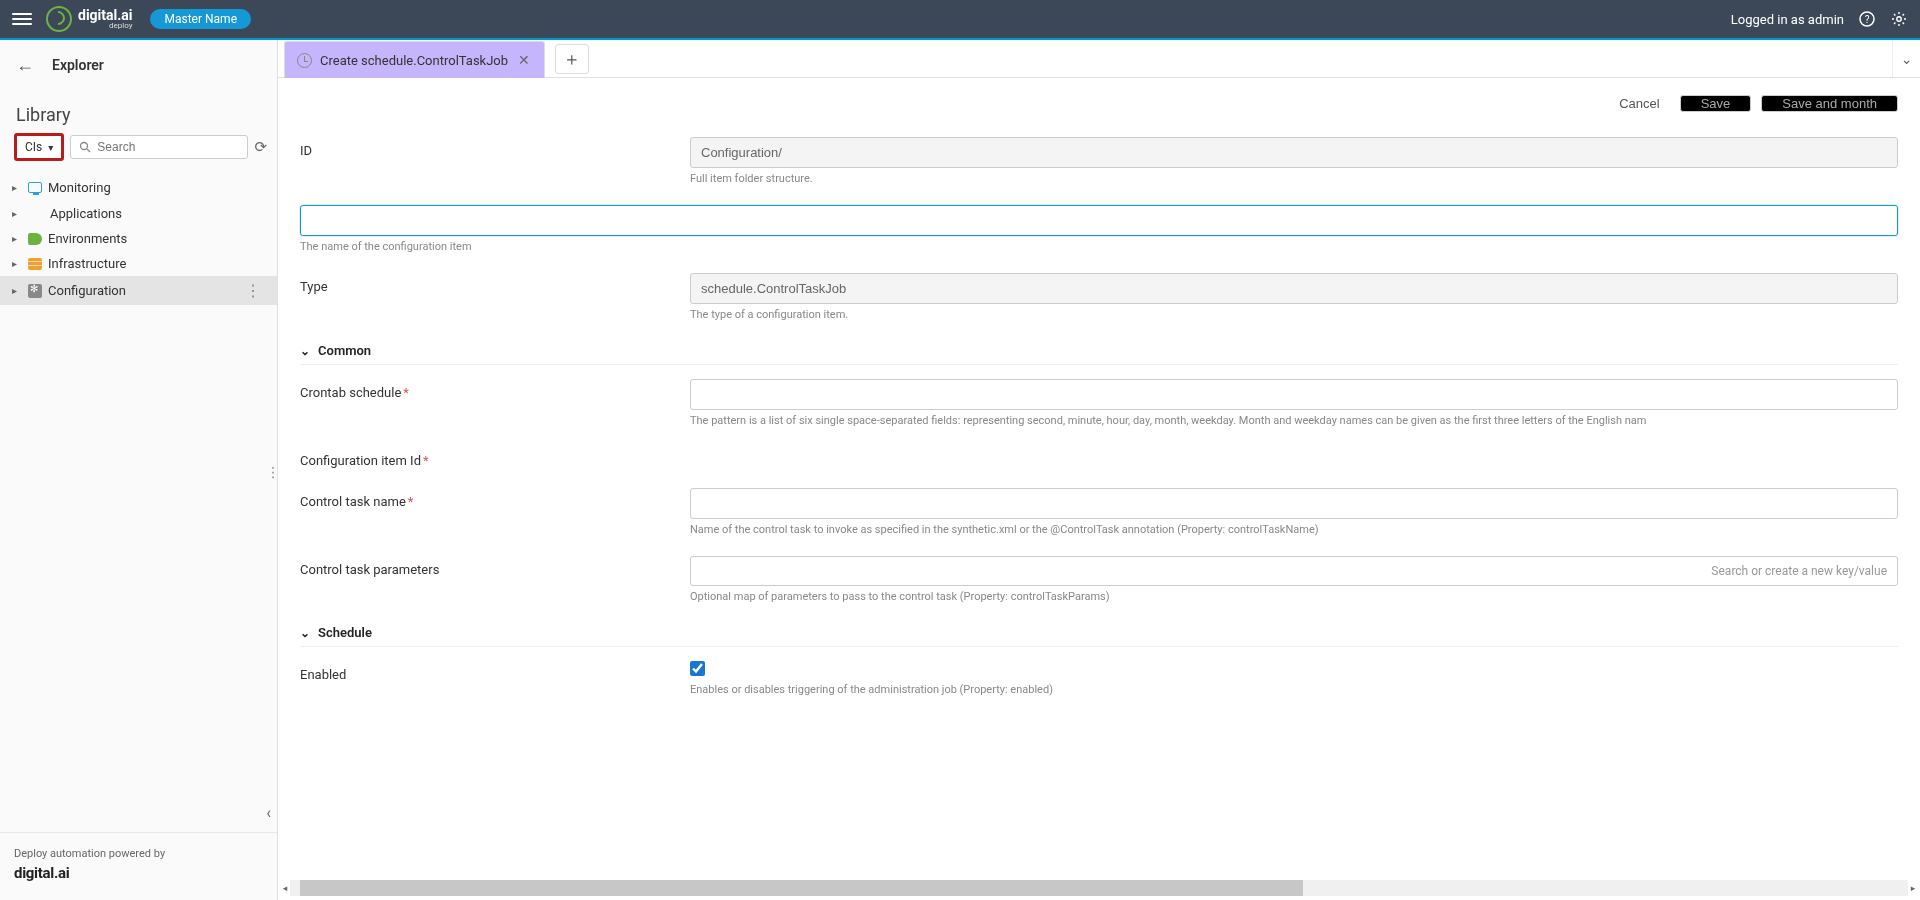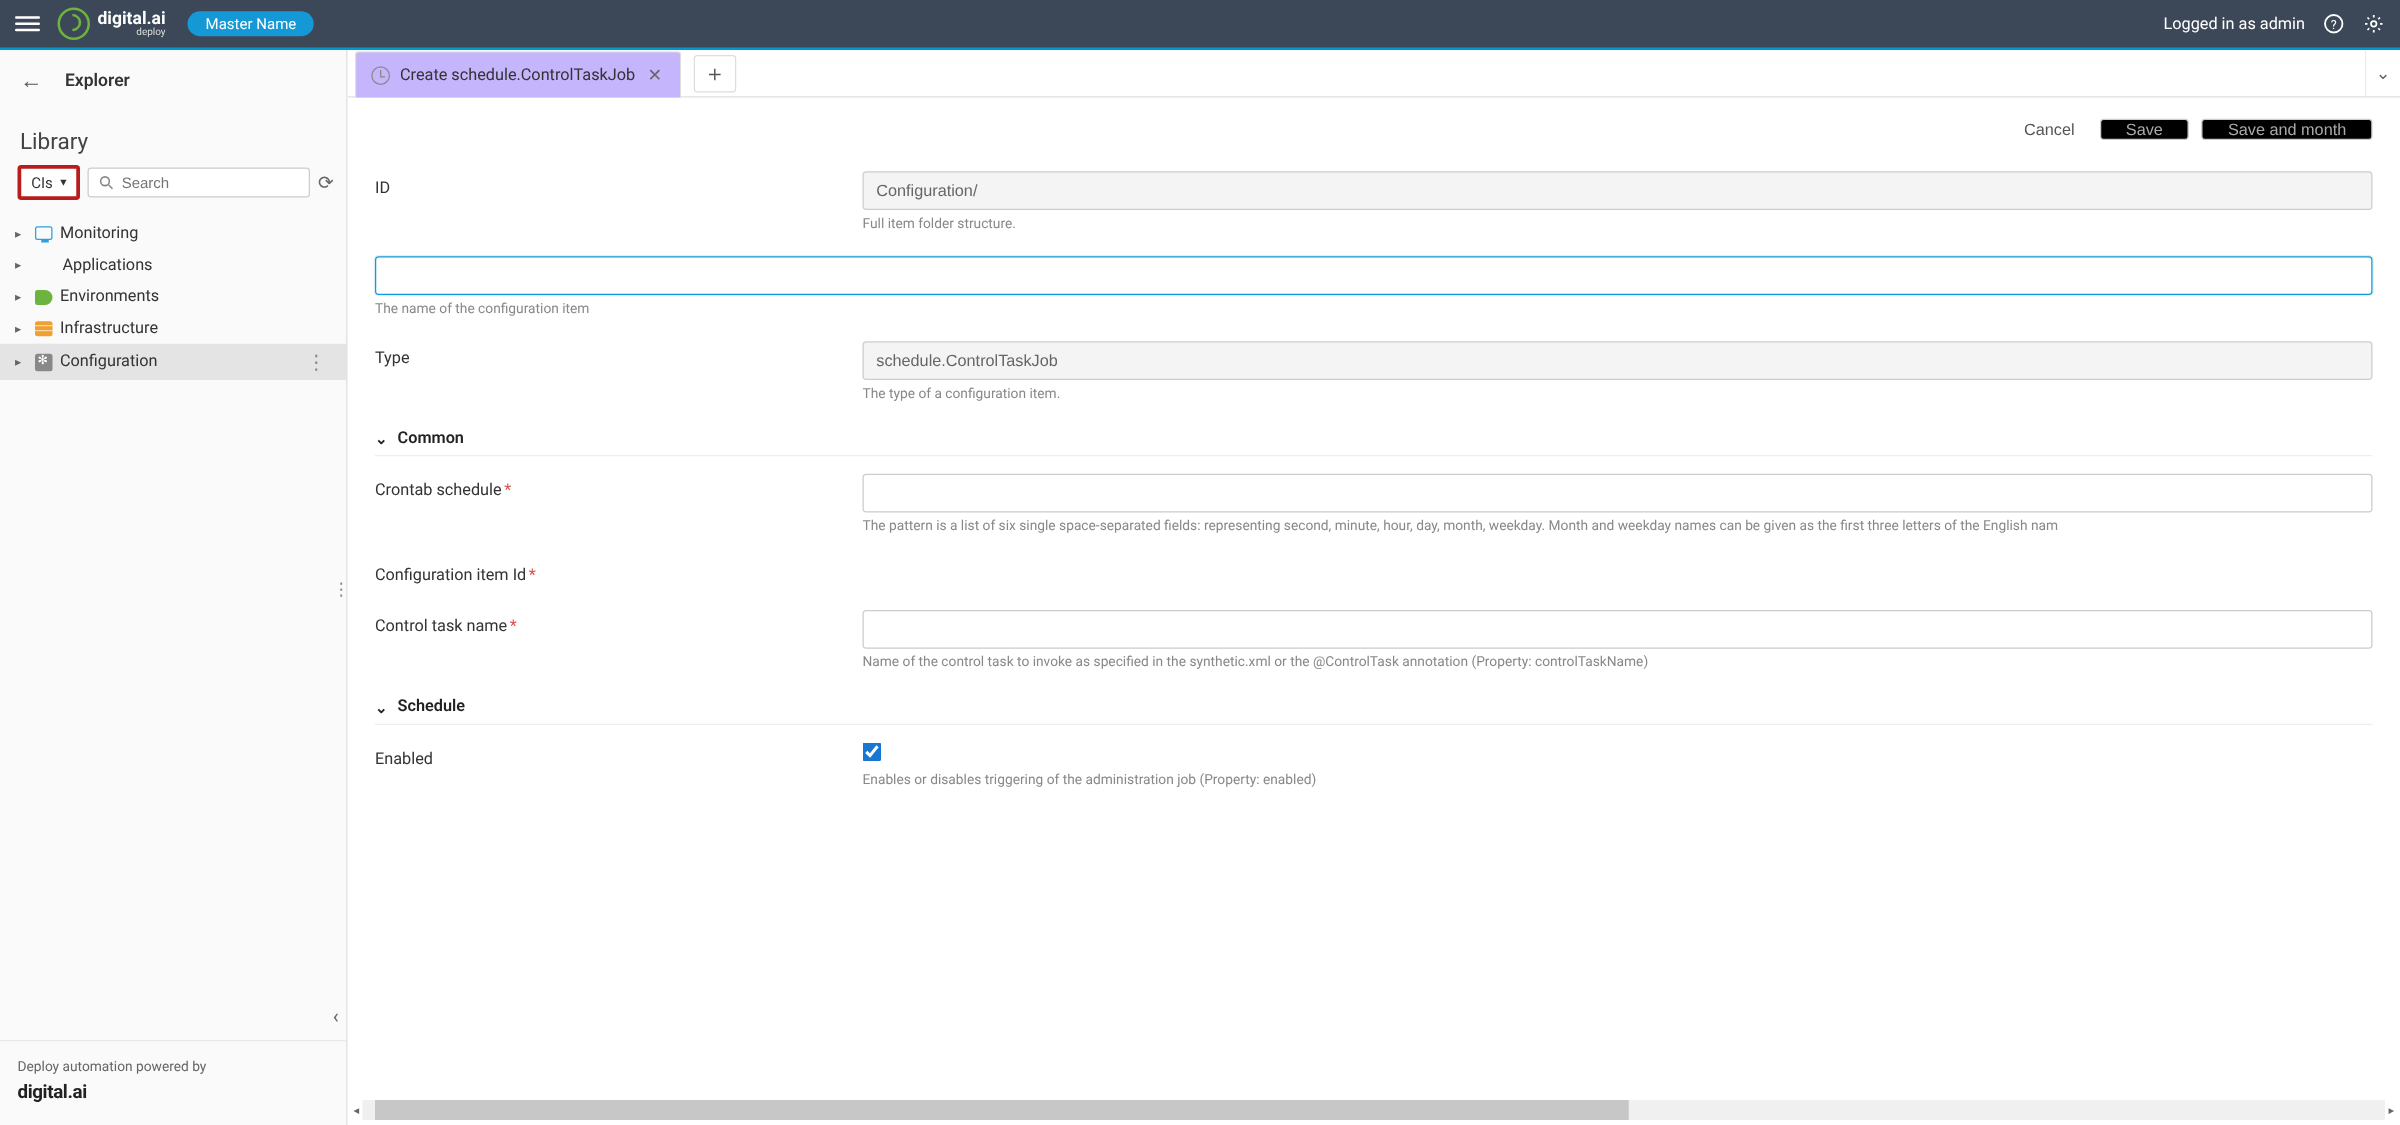--- a/index.html
+++ b/index.html
@@ -262,20 +262,29 @@
         </div>
 
         <div class="form-row">
           <div class="form-label"><span>Control task name</span><span class="req">*</span></div>
           <div class="form-field">
             <input type="text" value="" style="">
             <div class="help">Name of the control task to invoke as specified in the synthetic.xml or the @ControlTask annotation (Property: controlTaskName)</div>
           </div>
         </div>
 
+        <div class="form-row">
+          <div class="form-label">Control task parameters</div>
+          <div class="form-field">
+            <div class="kv-input">
+              <span>Search or create a new key/value</span>
+            </div>
+            <div class="help">Optional map of parameters to pass to the control task (Property: controlTaskParams)</div>
+          </div>
+        </div>
 
         <div class="section-head">
           <span class="chev">⌄</span>
           <span>Schedule</span>
         </div>
 
         <div class="form-row">
           <div class="form-label">Enabled</div>
           <div class="form-field">
             <input type="checkbox" class="checkbox" checked="" style="">

